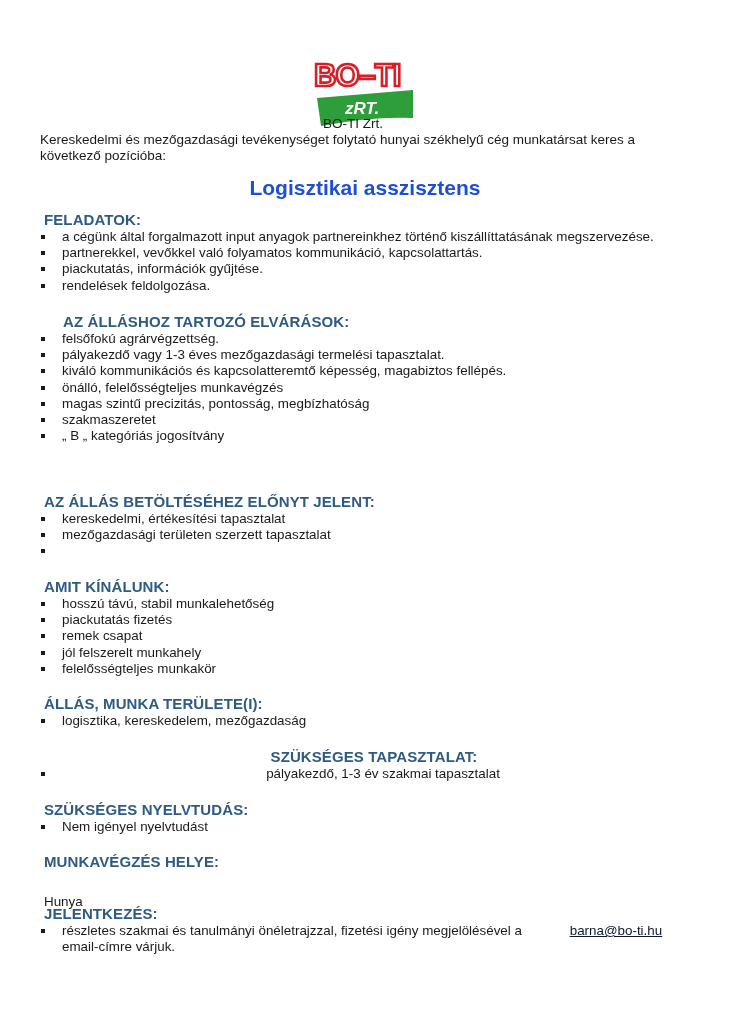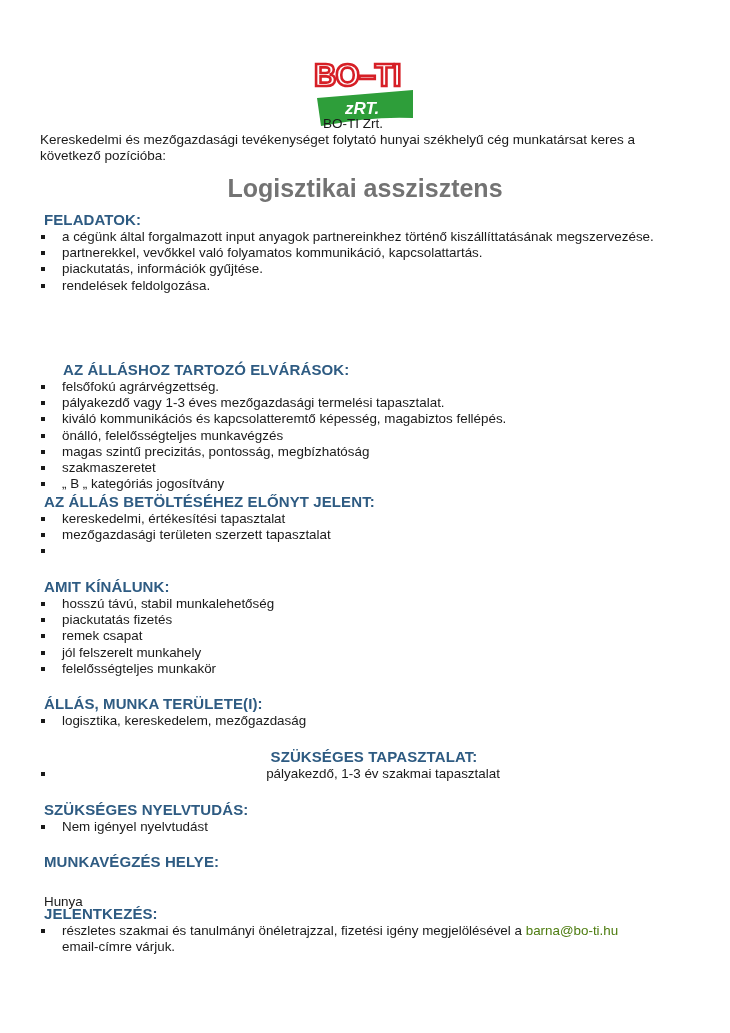--- a/index.html
+++ b/index.html
@@ -43,24 +43,24 @@
       font-size: 13.5px;
       line-height: 16px;
       color: #1a1a1a;
     }
     .job-title {
       position: absolute;
       left: 0;
       width: 730px;
       top: 174px;
       text-align: center;
-      font-size: 25px;
+      font-size: 21px;
       font-weight: bold;
       line-height: 28px;
-      color: #737373;
+      color: #1d4ed8;
     }
     .section {
       position: absolute;
       left: 44px;
       width: 660px;
     }
     .section h2 {
       margin: 0;
       font-size: 15px;
       font-weight: bold;
@@ -89,21 +89,23 @@
       height: 4px;
       background: #1a1a1a;
     }
     .plain {
       font-size: 13.4px;
       line-height: 16px;
       color: #1a1a1a;
       margin-top: 23px;
     }
     a.email-link {
-      color: #4d7c0f;
+      color: #0f172a;
+      text-decoration: underline;
+      margin-left: 44px;
     }
   </style>
 </head>
 <body>
 
 <div class="logo">
   <svg width="102" height="74" viewBox="0 0 102 74">
 
     <text x="1" y="32" font-family="Liberation Sans, sans-serif" font-size="31" font-weight="bold" fill="#ffffff" stroke="#d61f26" stroke-width="2.6" letter-spacing="-1">BO–TI</text>
 
@@ -119,21 +121,21 @@
 <div class="section" style="top:211px;">
   <h2>FELADATOK:</h2>
   <ul>
     <li><span class="bullet"></span><span>a cégünk által forgalmazott input anyagok partnereinkhez történő kiszállíttatásának megszervezése.</span></li>
     <li><span class="bullet"></span><span>partnerekkel, vevőkkel való folyamatos kommunikáció, kapcsolattartás.</span></li>
     <li><span class="bullet"></span><span>piackutatás, információk gyűjtése.</span></li>
     <li><span class="bullet"></span><span>rendelések feldolgozása.</span></li>
   </ul>
 </div>
 
-<div class="section" style="top:313px;margin-top:48px;">
+<div class="section" style="top:313px;">
   <h2 class="indented">AZ ÁLLÁSHOZ TARTOZÓ ELVÁRÁSOK:</h2>
   <ul>
     <li><span class="bullet"></span><span>felsőfokú agrárvégzettség.</span></li>
     <li><span class="bullet"></span><span>pályakezdő vagy 1-3 éves mezőgazdasági termelési tapasztalat.</span></li>
     <li><span class="bullet"></span><span>kiváló kommunikációs és kapcsolatteremtő képesség, magabiztos fellépés.</span></li>
     <li><span class="bullet"></span><span>önálló, felelősségteljes munkavégzés</span></li>
     <li><span class="bullet"></span><span>magas szintű precizitás, pontosság, megbízhatóság</span></li>
     <li><span class="bullet"></span><span>szakmaszeretet</span></li>
     <li><span class="bullet"></span><span>„ B „ kategóriás jogosítvány</span></li>
   </ul>

